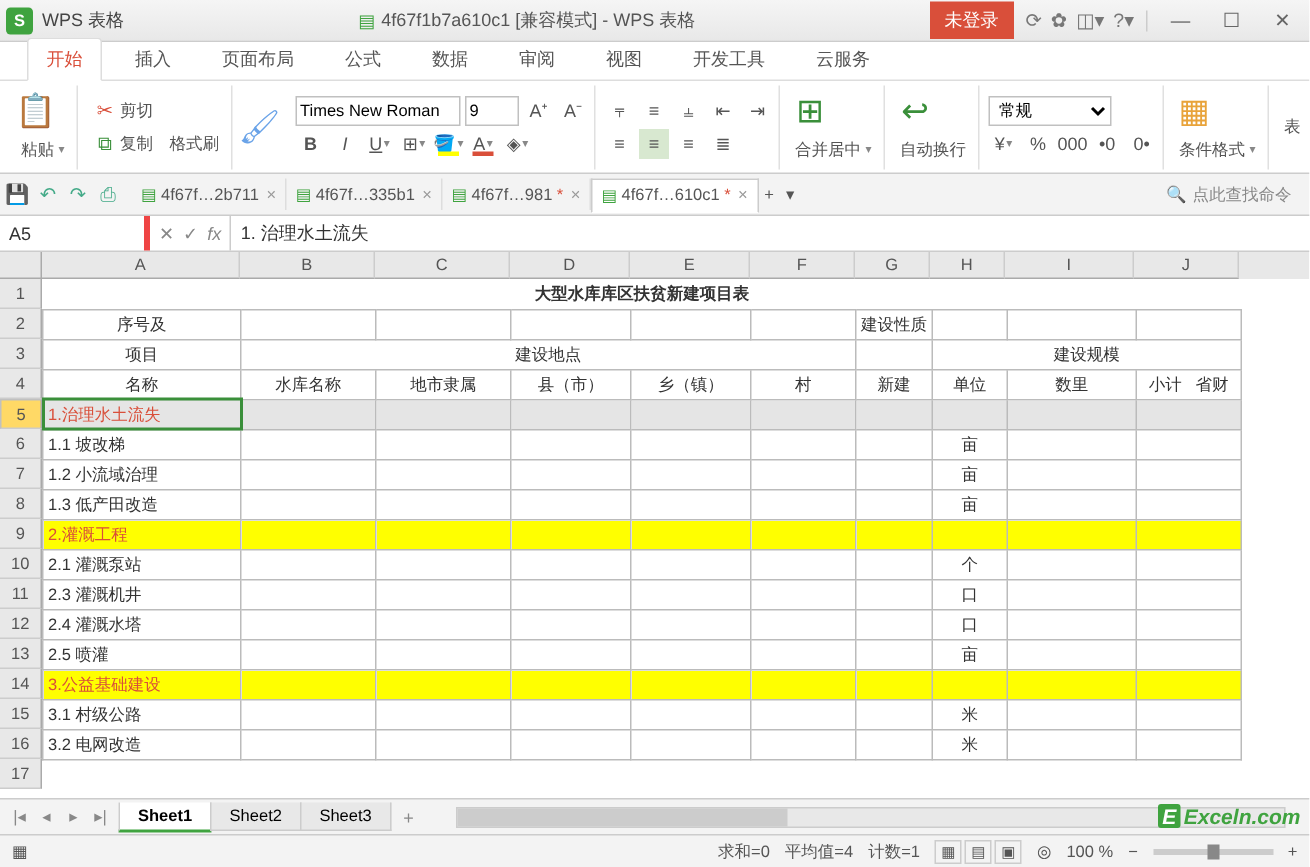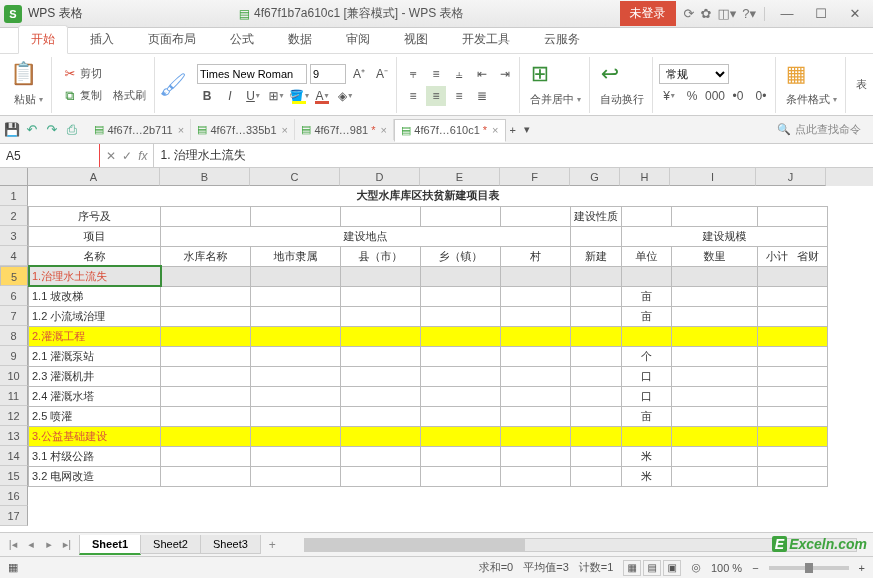--- a/index.html
+++ b/index.html
@@ -40,21 +40,21 @@
 .qat { display: flex; gap: 4px; padding-right: 8px; }
 .qat .ico { color: #4a8; }
 .file-tab { display: flex; align-items: center; gap: 3px; padding: 4px 6px; font-size: 11px; color: #555; border-right: 1px solid #ddd; }
 .file-tab.active { background: #fff; border: 1px solid #ccc; border-bottom: 1px solid #fff; margin-bottom: -1px; }
 .file-tab .close { color: #999; font-size: 11px; margin-left: 2px; cursor: pointer; }
 .file-tab .dot { color: #d94f3a; }
 .search-cmd { margin-left: auto; display: flex; align-items: center; gap: 4px; color: #888; font-size: 11px; padding-right: 8px; }
 
 
 .refbar { height: 24px; background: #fff; border-bottom: 1px solid #ccc; display: flex; align-items: center; }
-.namebox { width: 100px; border-right: 1px solid #ef4444; padding: 0 6px; height: 100%; display: flex; align-items: center; font-size: 12px; color: #333; }
+.namebox { width: 100px; border-right: 4px solid #ef4444; padding: 0 6px; height: 100%; display: flex; align-items: center; font-size: 12px; color: #333; }
 .fx-btns { display: flex; align-items: center; gap: 2px; padding: 0 4px; border-right: 1px solid #ccc; height: 100%; }
 .fx-btns span { color: #888; font-size: 12px; cursor: pointer; padding: 0 2px; }
 .formula-input { flex: 1; padding: 0 6px; font-size: 12px; color: #333; }
 
 
 .grid-area { position: relative; height: 378px; overflow: hidden; }
 .corner { position: absolute; left: 0; top: 0; width: 28px; height: 18px; background: #e8e8e8; border-right: 1px solid #aaa; border-bottom: 1px solid #aaa; }
 .col-headers { position: absolute; left: 28px; top: 0; right: 0; height: 18px; display: flex; background: #e8e8e8; }
 .ch { border-right: 1px solid #ccc; border-bottom: 1px solid #aaa; text-align: center; font-size: 11px; color: #555; line-height: 18px; }
 .row-headers { position: absolute; left: 0; top: 18px; width: 28px; }
@@ -214,21 +214,21 @@
   <div class="rgroup">
     <div class="rrow">
         <span class="ico big-ico" style="color:#3a8f3a">↩</span>
       </div>
     <div class="rrow">
         <span class="rbtn">自动换行</span>
       </div>
   </div>
   <div class="rgroup">
     <div class="rrow">
-        <select class="sel" style="width:70px"><option>常规</option></select>
+        <select class="sel" style="width:82px"><option>常规</option></select>
       </div>
     <div class="rrow">
       <span class="btn-sq">¥<span class="dd">▾</span></span>
       <span class="btn-sq">%</span>
       <span class="btn-sq">000</span>
       <span class="btn-sq">•0</span>
       <span class="btn-sq">0•</span>
     </div>
   </div>
   <div class="rgroup">
@@ -408,20 +408,32 @@
             <td></td>
             <td></td>
             <td></td>
             <td></td>
             <td></td>
             <td></td>
             <td style="text-align: center;">亩</td>
             <td></td>
             <td></td>
           </tr>
+          <tr>
+            <td>1.3 低产田改造</td>
+            <td></td>
+            <td></td>
+            <td></td>
+            <td></td>
+            <td></td>
+            <td></td>
+            <td style="text-align: center;">亩</td>
+            <td></td>
+            <td></td>
+          </tr>
           <tr class="cat-row">
             <td><span class="cat-text">2.灌溉工程</span></td>
             <td></td>
             <td></td>
             <td></td>
             <td></td>
             <td></td>
             <td></td>
             <td></td>
             <td></td>
@@ -529,21 +541,21 @@
   <div class="add-sheet">+</div>
   <div class="hscroll-stub">
       <div class="hscroll-thumb"></div>
     </div>
 </div>
 
 <div class="statusbar">
   <span>▦</span>
   <span class="spacer"></span>
   <span>求和=0</span>
-  <span>平均值=3</span>
+  <span>平均值=4</span>
   <span>计数=1</span>
   <div class="view-btns">
     <span>▦</span>
     <span>▤</span>
     <span>▣</span>
   </div>
   <span>◎</span>
   <span>100 %</span>
   <span>−</span>
   <div class="zoom-slider">

